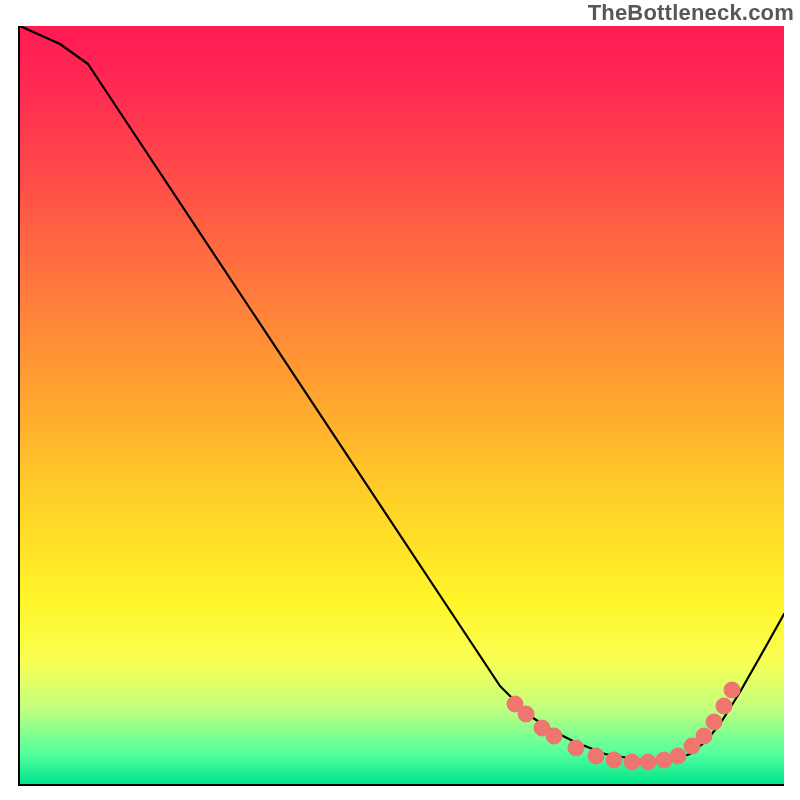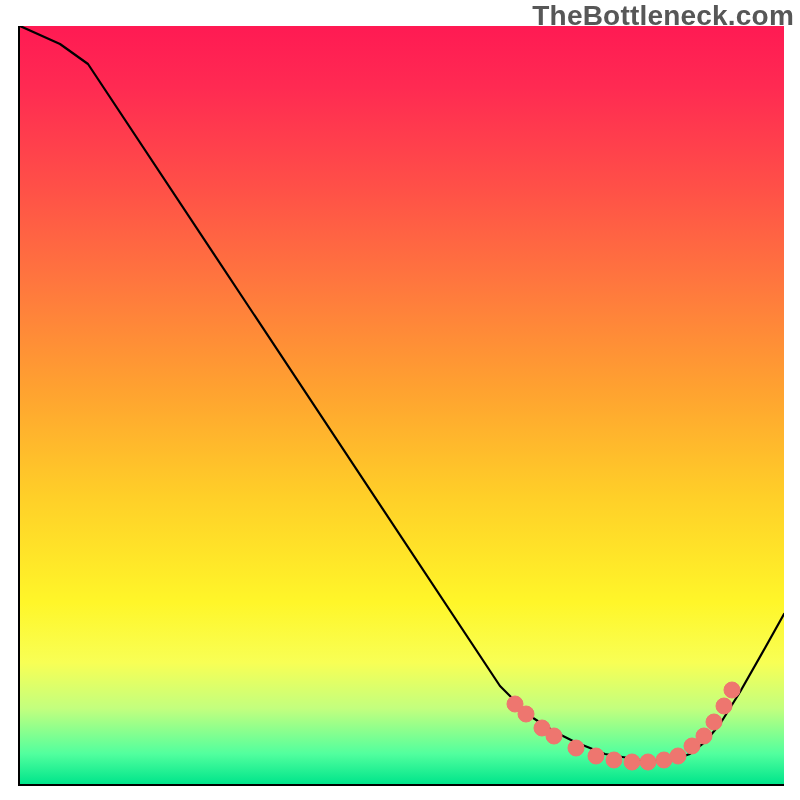--- a/index.html
+++ b/index.html
@@ -13,21 +13,21 @@
   }
   .chart-wrap {
     position: relative;
     width: 800px;
     height: 800px;
   }
   .watermark {
     position: absolute;
     top: 0;
     right: 6px;
-    font-size: 28px;
+    font-size: 22px;
     font-weight: bold;
     color: #575757;
     letter-spacing: 0.2px;
     z-index: 5;
     user-select: none;
   }
   .plot-area {
     position: absolute;
     left: 18px;
     top: 26px;

